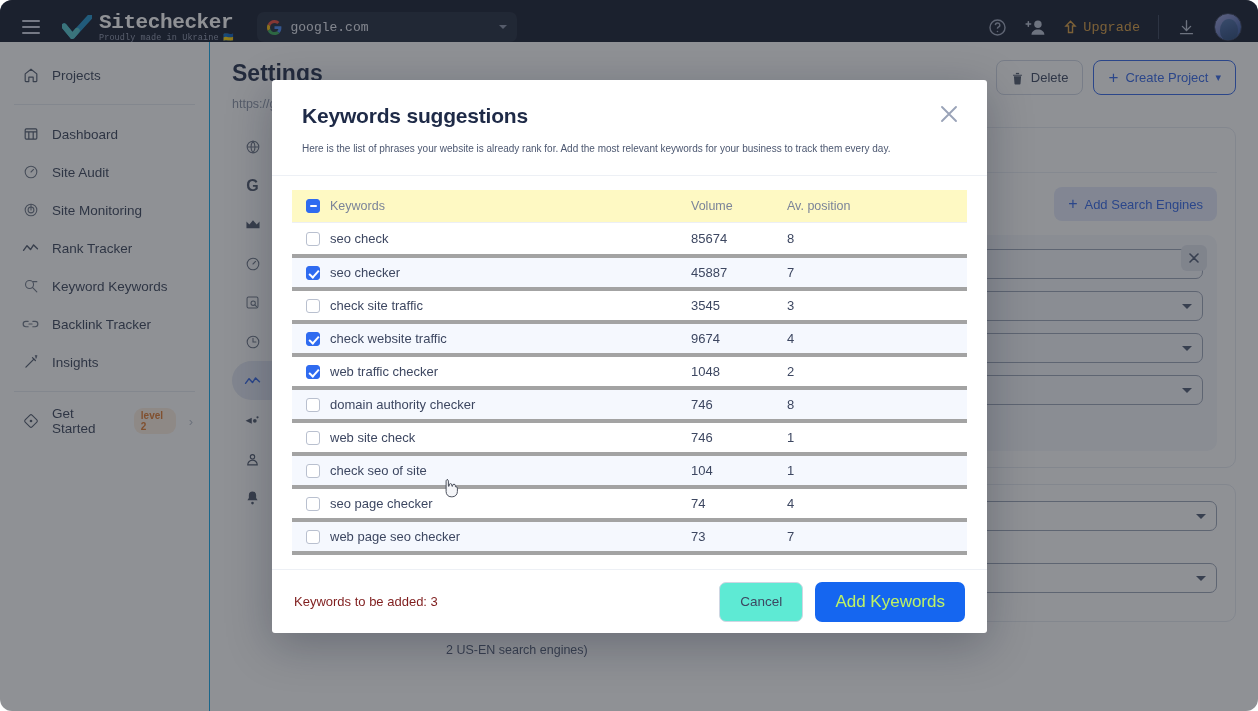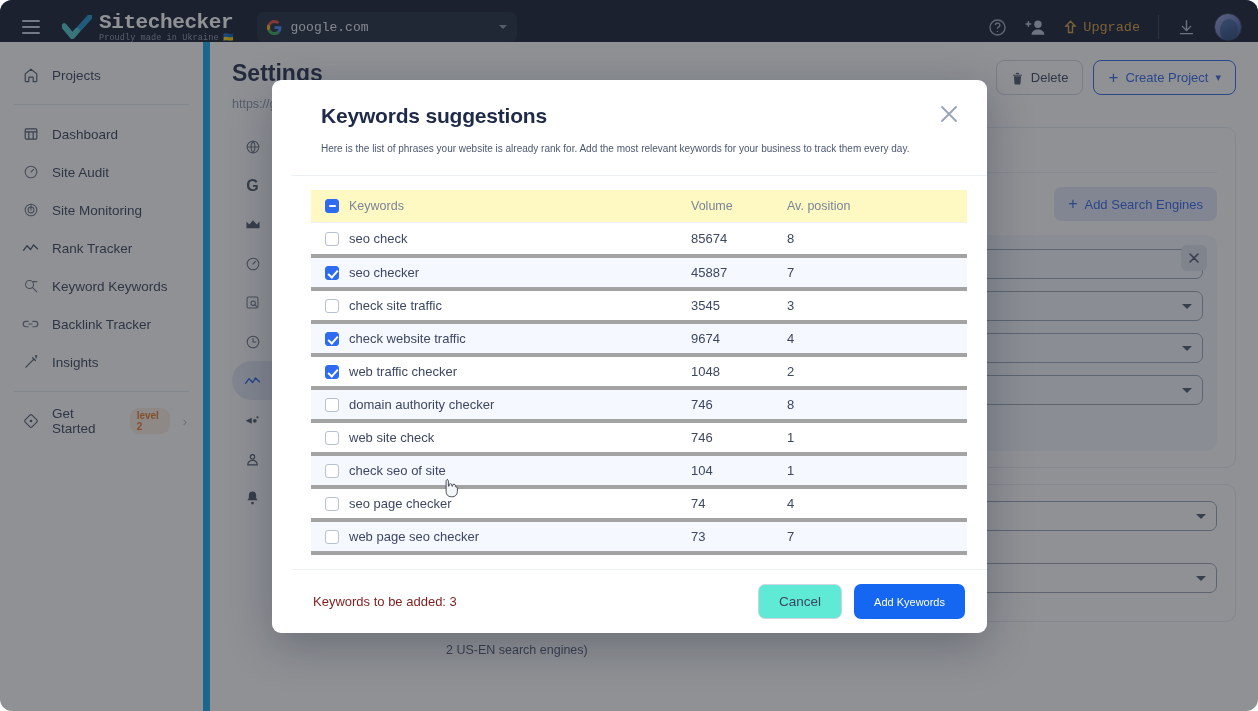--- a/index.html
+++ b/index.html
@@ -71,21 +71,21 @@
   }
   .avatar::after {
     content:""; position:absolute; left:5px; top:5px; width:18px; height:22px;
     border-radius:50% 50% 45% 45%;
     background: linear-gradient(160deg,#4a6ea8 0%,#35548c 50%,#20406e 100%);
   }
 
   
   .sidebar {
     position: absolute; top: 42px; left: 0; width: 210px; bottom: 0;
-    background: #ffffff; border-right: 7px solid #0ea5e9;
+    background: #ffffff; border-right: 1px solid #0ea5e9;
     padding-top: 14px;
   }
   .nav-item {
     display: flex; align-items: center; gap: 13px;
     height: 38px; padding-left: 22px; cursor: pointer;
     font-size: 13.5px; color: #353f56;
   }
   .nav-icon { width: 17px; height: 17px; display:flex; align-items:center; justify-content:center; flex:0 0 17px;}
   .nav-sep { height:1px; background:#e6eaf1; margin: 10px 14px; }
   .badge-level {
@@ -158,23 +158,23 @@
 
   
   .scrim {
     position:absolute; inset:0; background: rgba(40,44,52,0.52);
     border-radius: 12px;
   }
 
   
   .modal {
     position:absolute; left:272px; top:80px; width:715px; height:553px;
-    background:#ffffff; border-radius:9px;
+    background:#ffffff; border-radius:3px;
     box-shadow: 0 12px 46px rgba(10,18,40,0.28);
-    display:flex; flex-direction:column; overflow:hidden;padding-left:19px;
+    display:flex; flex-direction:column; overflow:hidden;
   }
   .modal-head { padding: 24px 30px 18px 30px; position:relative; }
   .modal-title { font-size:21px; font-weight:bold; color:#1e2a47; letter-spacing:-.2px; }
   .modal-desc {
     font-size:10px; color:#4c5770; line-height:1.55; margin-top:13px;
     max-width: 610px;
   }
   .modal-close {
     position:absolute; top:23px; right:27px; width:22px;height:22px;
     cursor:pointer; color:#9aa3b8;
@@ -221,21 +221,21 @@
   }
   .foot-count { font-size:13px; color:#7f1d1d; }
   .foot-btns { margin-left:auto; display:flex; gap:12px; }
   .btn-cancel {
     border:1px solid #cfd6e3; background:#5eead4; border-radius:7px;
     padding:9px 20px; font-size:13.5px; color:#3d4761; cursor:pointer;
     font-family:"Liberation Sans", sans-serif;
   }
   .btn-add {
     border:none; background:#1566f0; border-radius:7px;
-    padding:10px 20px; font-size:11px; color:#ffffff; cursor:pointer;
+    padding:10px 20px; font-size:17px; color:#bef264; cursor:pointer;
     font-family:"Liberation Sans", sans-serif;
   }
 
   
   .cursor-hand {
     position:absolute; left:441px; top:478px; width:18px; height:20px;
     pointer-events:none; z-index:60;
   }
 
   .flag { width:16px;height:11px;display:inline-block;background:

